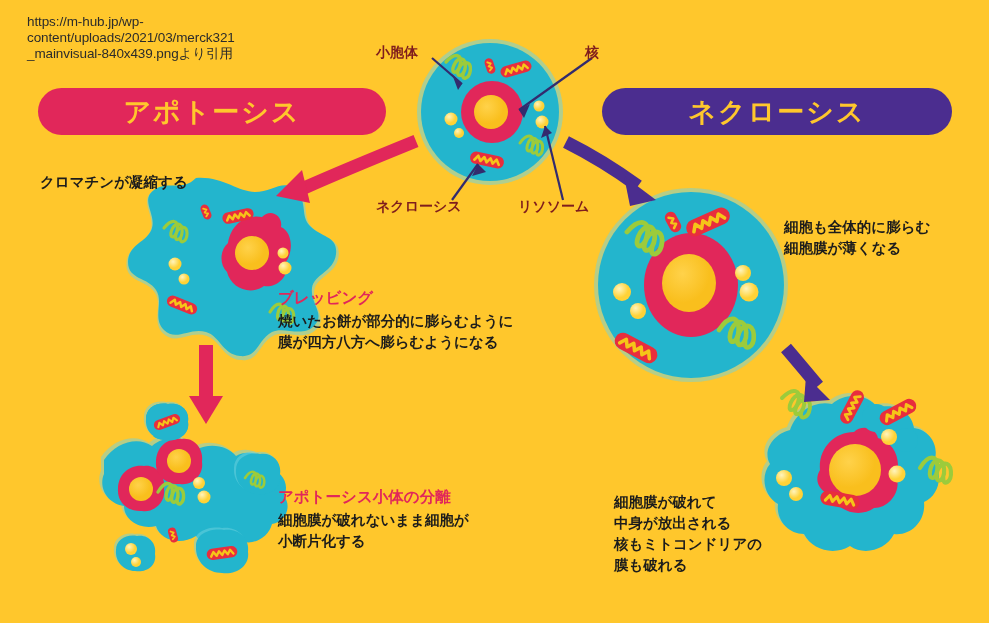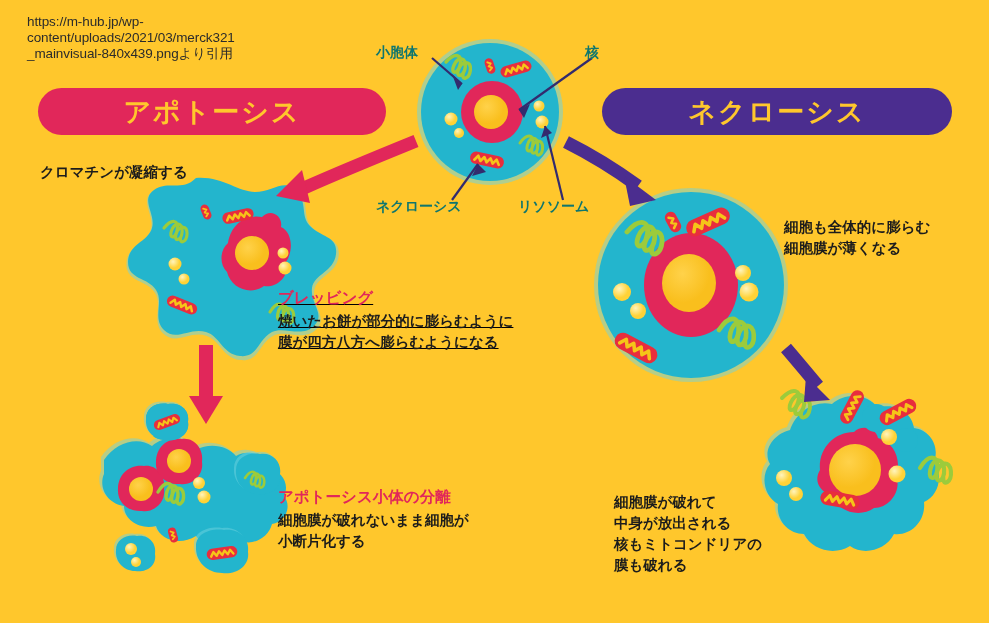--- a/index.html
+++ b/index.html
@@ -64,31 +64,31 @@
     font-family: "DejaVu Sans", sans-serif;
     font-weight: bold;
   }
   .heading-pink {
     color: #e1275a;
     font-size: 15.5px;
     font-weight: bold;
     font-family: "DejaVu Sans", sans-serif;
     margin-bottom: 2px;
   }
-  #label-chromatin { left: 40px; top: 162px; }
-  #blebbing-block { left: 278px; top: 288px; width: 260px; text-decoration: underline; }
+  #label-chromatin { left: 40px; top: 172px; }
+  #blebbing-block { left: 278px; top: 288px; width: 260px; }
   #apoptotic-body-block { left: 278px; top: 487px; width: 270px; }
   #necrosis-swell-block { left: 784px; top: 212px; width: 205px; }
   #necrosis-swell-block .para2 { margin-top: 5px; }
   #necrosis-rupture-block { left: 614px; top: 492px; width: 190px; }
   #necrosis-rupture-block .para2 { }
 
   
   .callout {
-    color: #0f766e;
+    color: #7f1d1d;
     font-size: 14px;
     font-weight: bold;
     font-family: "DejaVu Sans", sans-serif;
     white-space: nowrap;
   }
   #callout-er      { left: 376px; top: 44px; }
   #callout-nucleus { left: 585px; top: 44px; }
   #callout-mito    { left: 376px; top: 198px; }
   #callout-lyso    { left: 518px; top: 198px; }
 

